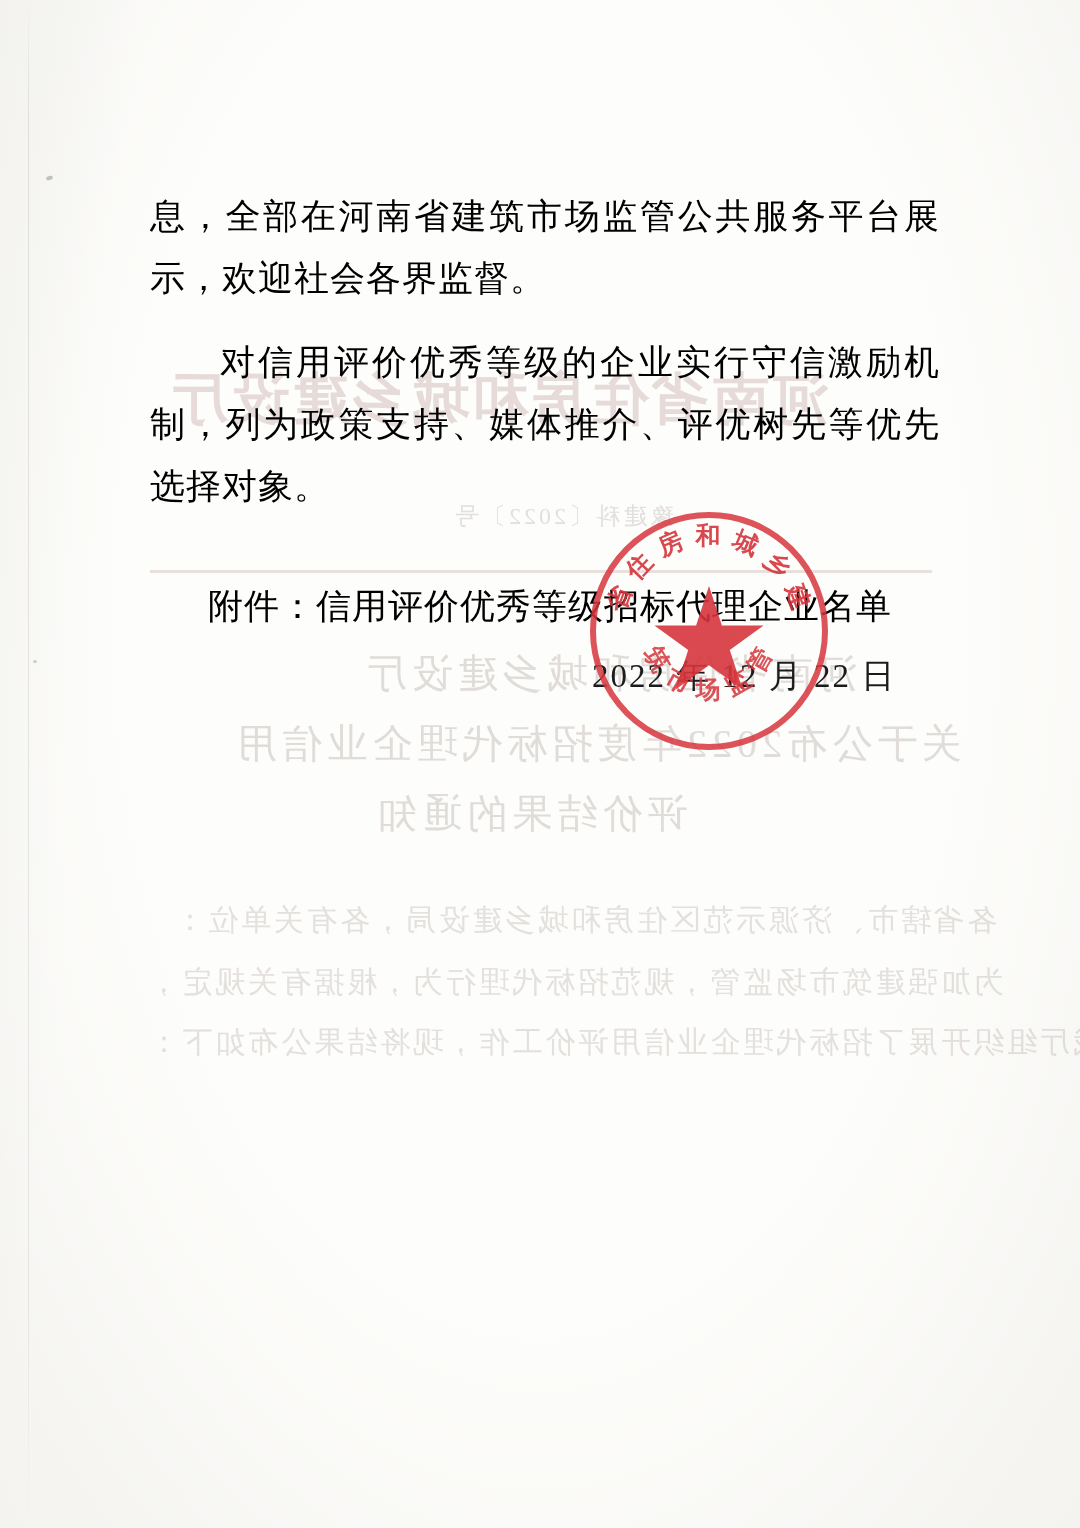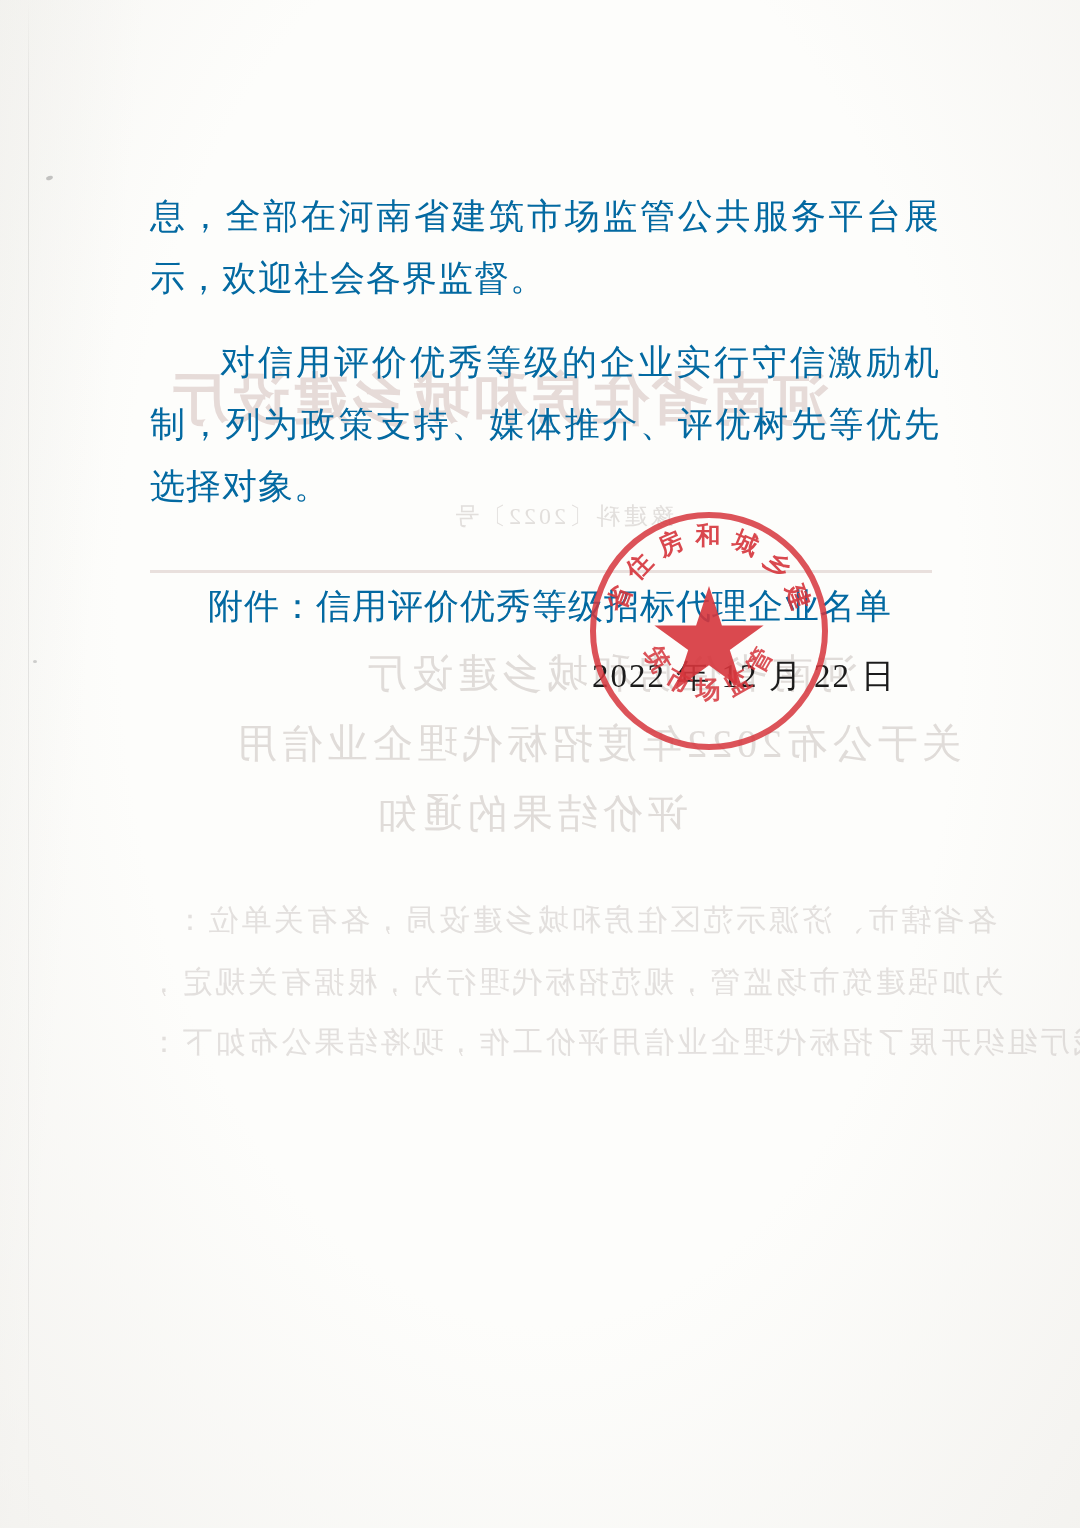--- a/index.html
+++ b/index.html
@@ -130,21 +130,21 @@
   
   #doc-body {
     position: absolute;
     left: 150px;
     top: 186px;
     width: 790px;
   }
   .para {
     font-size: 35px;
     line-height: 62px;
-    color: #0369a1;
+    color: #000000;
     letter-spacing: 1px;
     text-align: justify;
   }
   .para-indent {
     text-indent: 70px;
   }
   #para-1 {
     margin: 0;
   }
   #para-2 {

